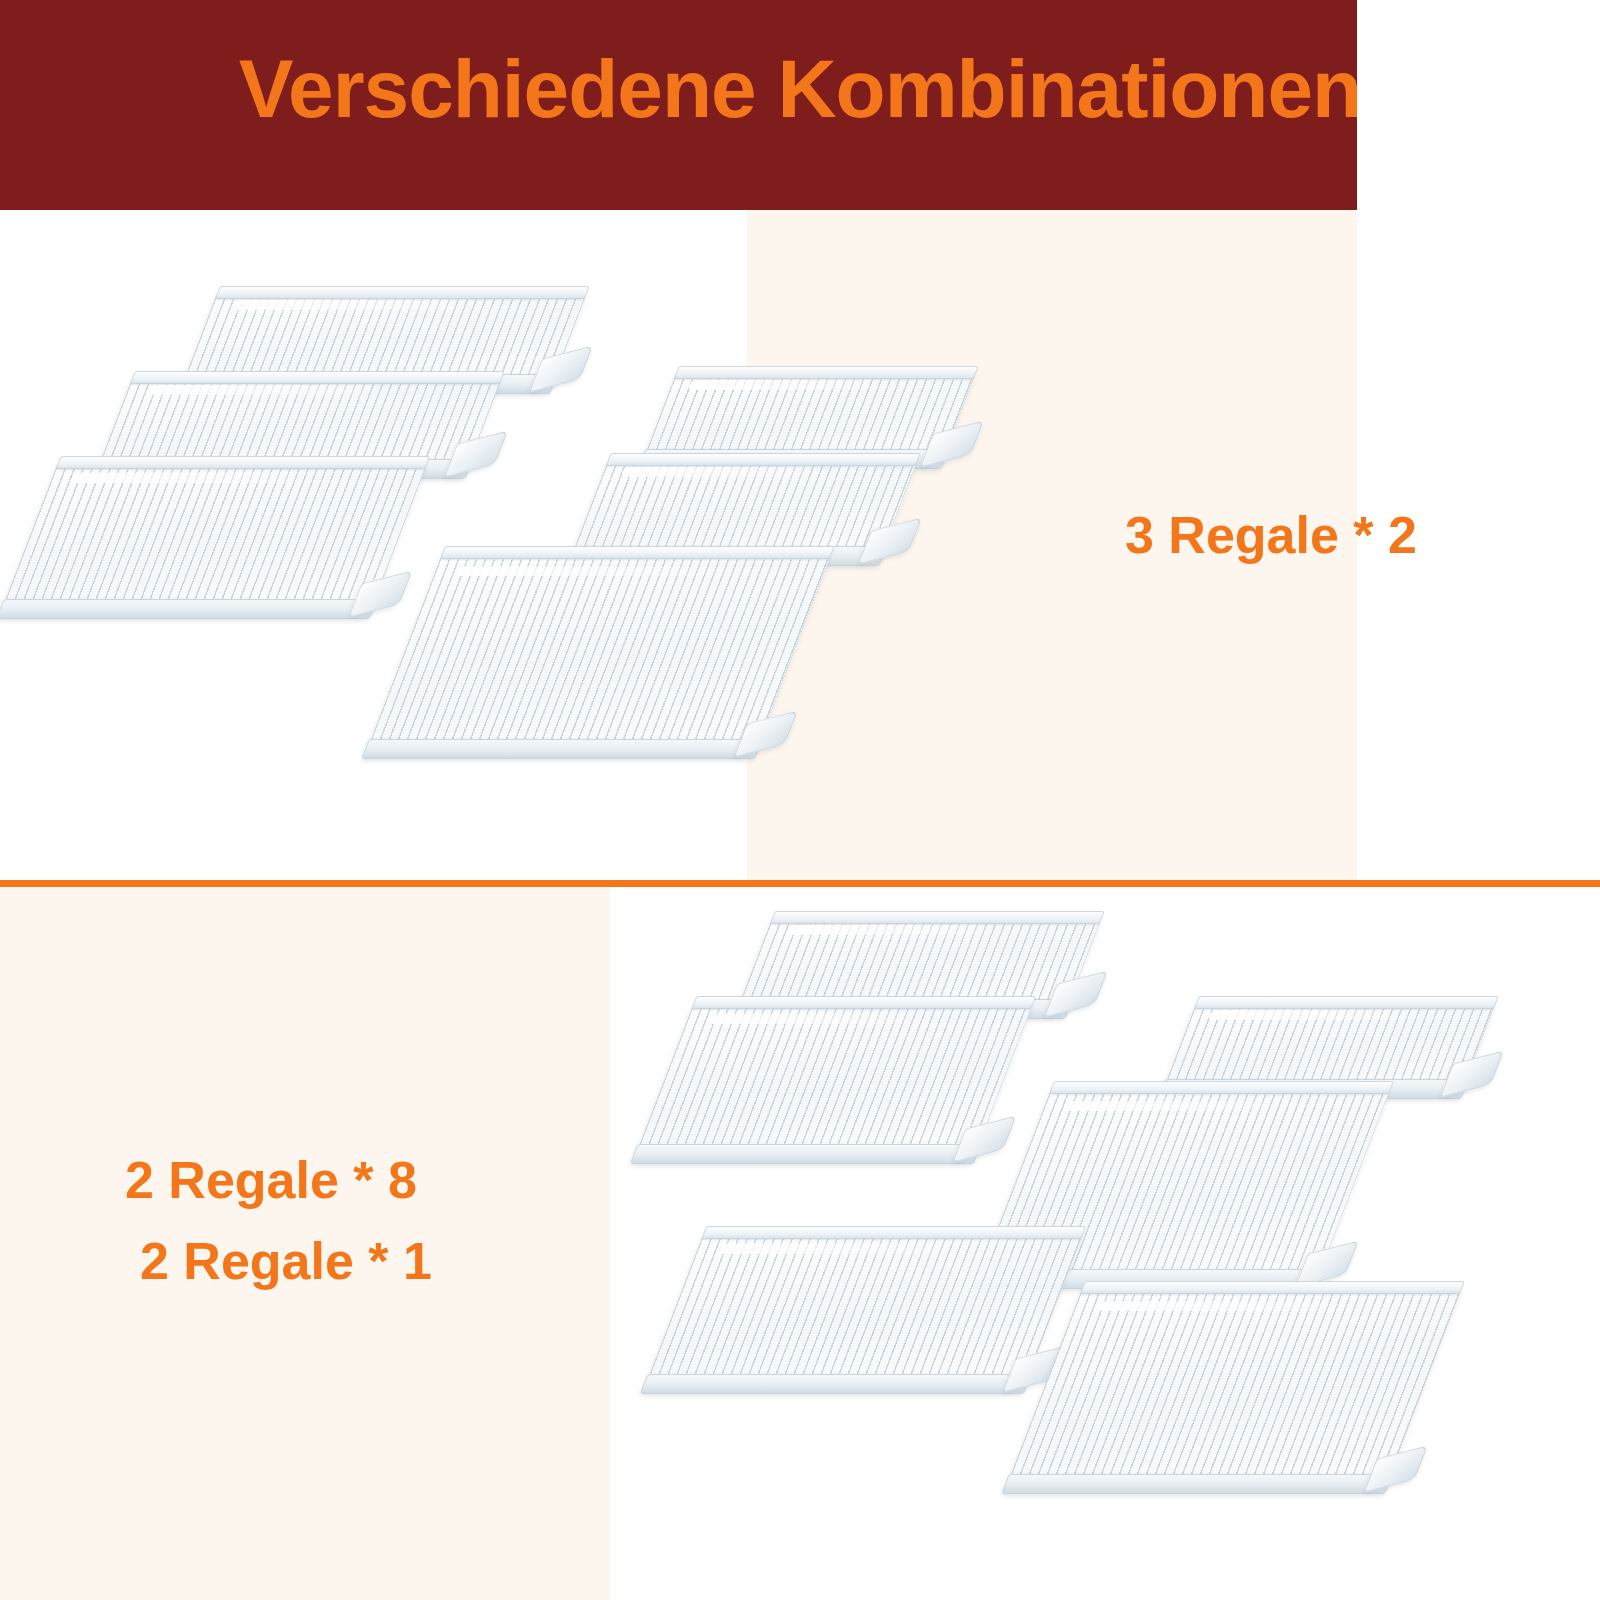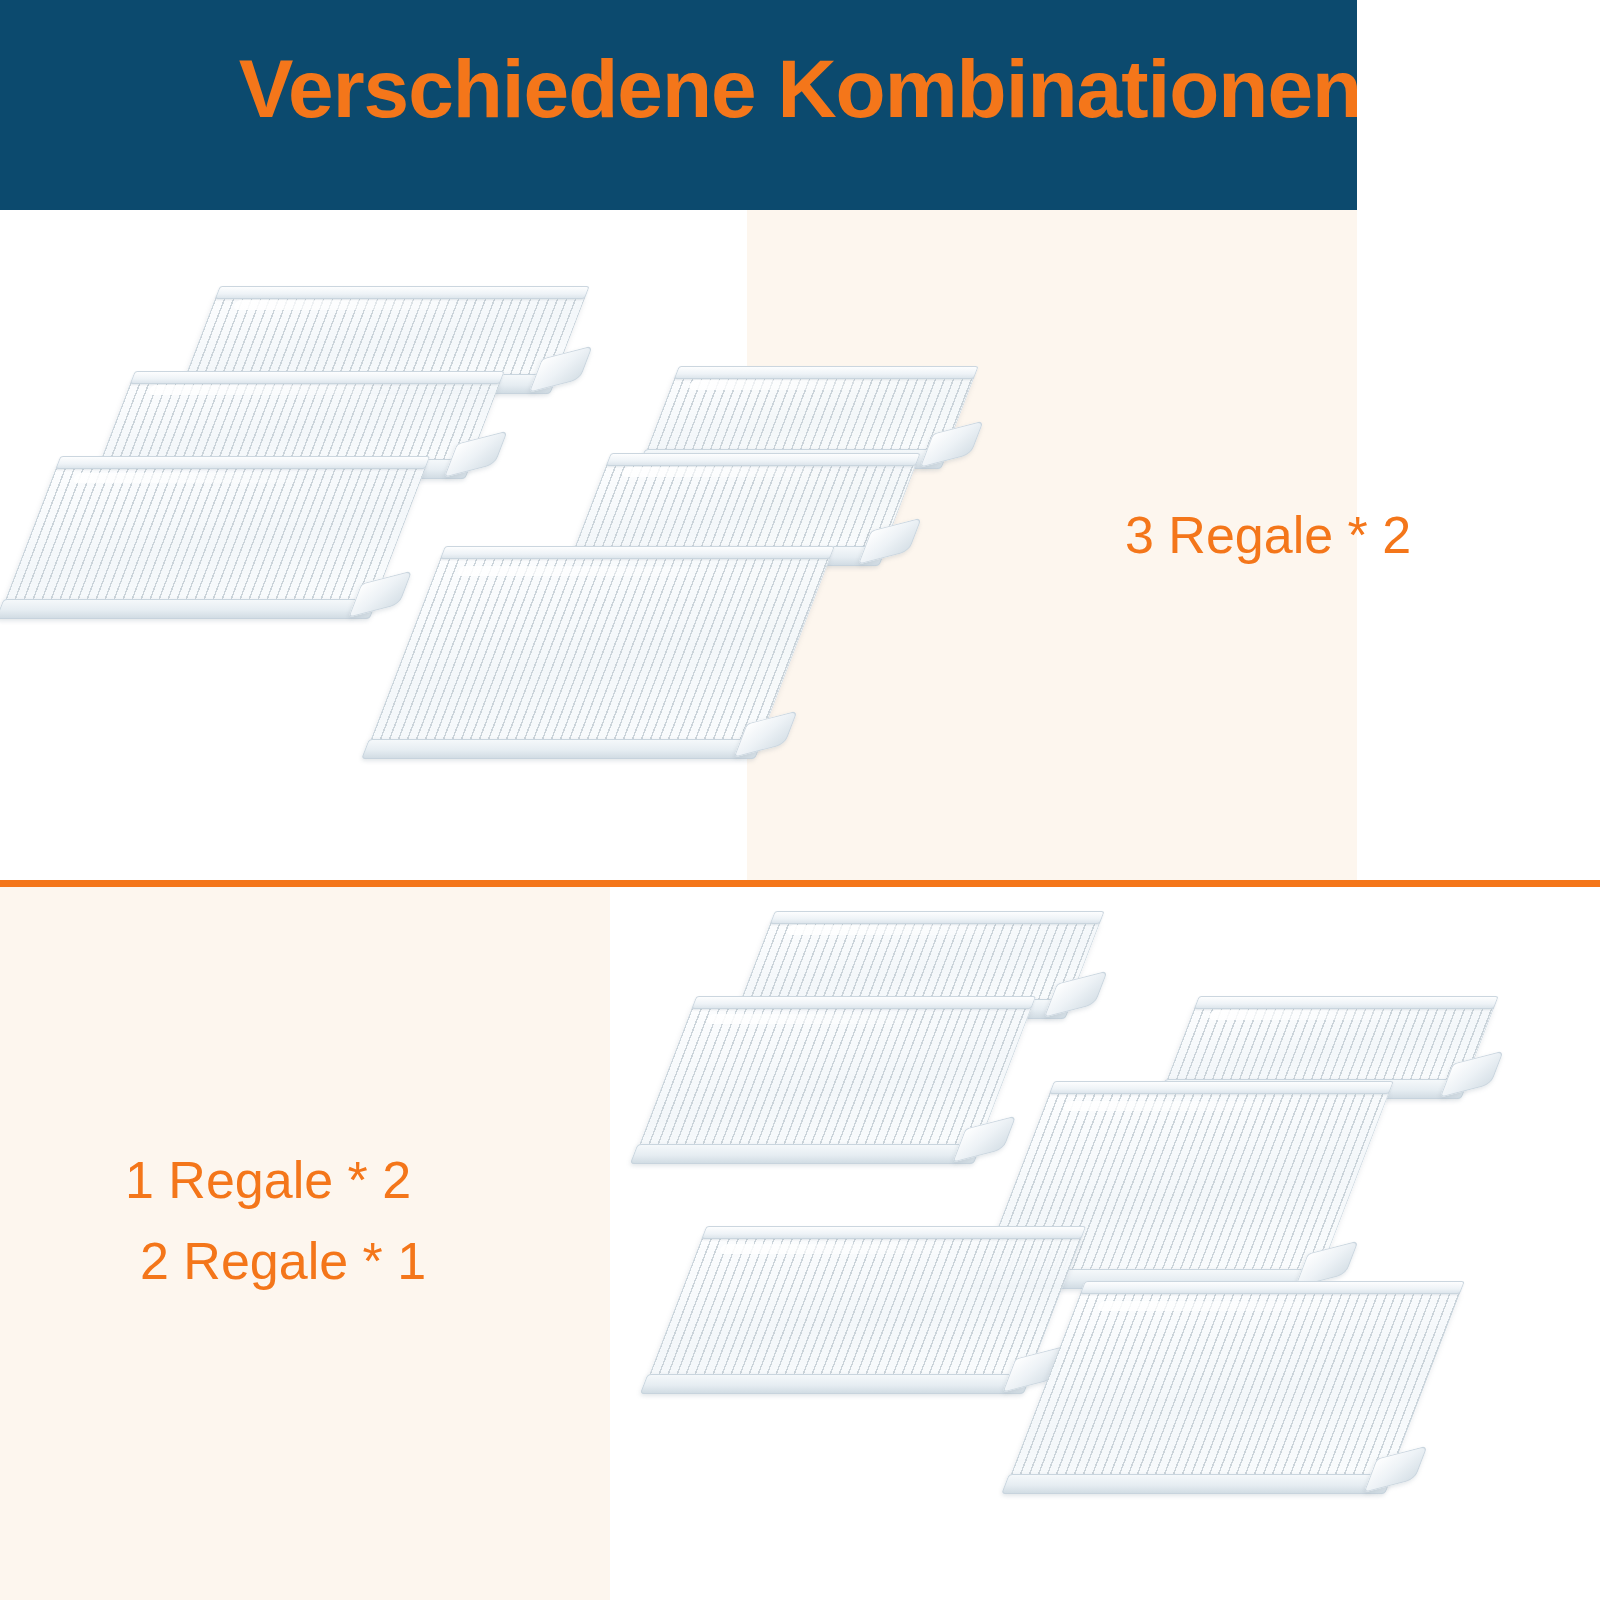--- a/index.html
+++ b/index.html
@@ -10,21 +10,21 @@
     width: 1600px;
     height: 1600px;
     background: #ffffff;
     font-family: "Liberation Sans", sans-serif;
     overflow: hidden;
   }
   .page {
     position: relative;
     width: 1357px;
     height: 1600px;
-    background: #0c4a6e;
+    background: #7f1d1d;
   }
 
   
   .title {
     position: absolute;
     left: 0;
     top: 48px;
     width: 1600px;
     text-align: center;
     font-size: 82px;
@@ -75,21 +75,21 @@
     width: 610px;
     height: 713px;
     background: #fdf6ee;
   }
 
   
   .label {
     position: absolute;
     color: #f4761a;
     font-size: 52px;
-    font-weight: normal;
+    font-weight: bold;
     white-space: nowrap;
   }
   .label-top {
     left: 1125px;
     top: 505px;
   }
   .label-bottom-1 {
     left: 125px;
     top: 1150px;
   }
@@ -270,16 +270,16 @@
   </div>
 
   <div class="shelf" style="left:1045px; top:1290px; width:380px; height:190px; transform: skewX(-21deg);">
     <div class="body"></div>
     <div class="topedge"></div>
     <div class="botedge"></div>
     <div class="clip"></div>
     <div class="gloss"></div>
   </div>
 
-  <div class="label label-bottom-1">1 Regale * 2</div>
+  <div class="label label-bottom-1">2 Regale * 8</div>
   <div class="label label-bottom-2">2 Regale * 1</div>
 
 </div>
 
 </body></html>

